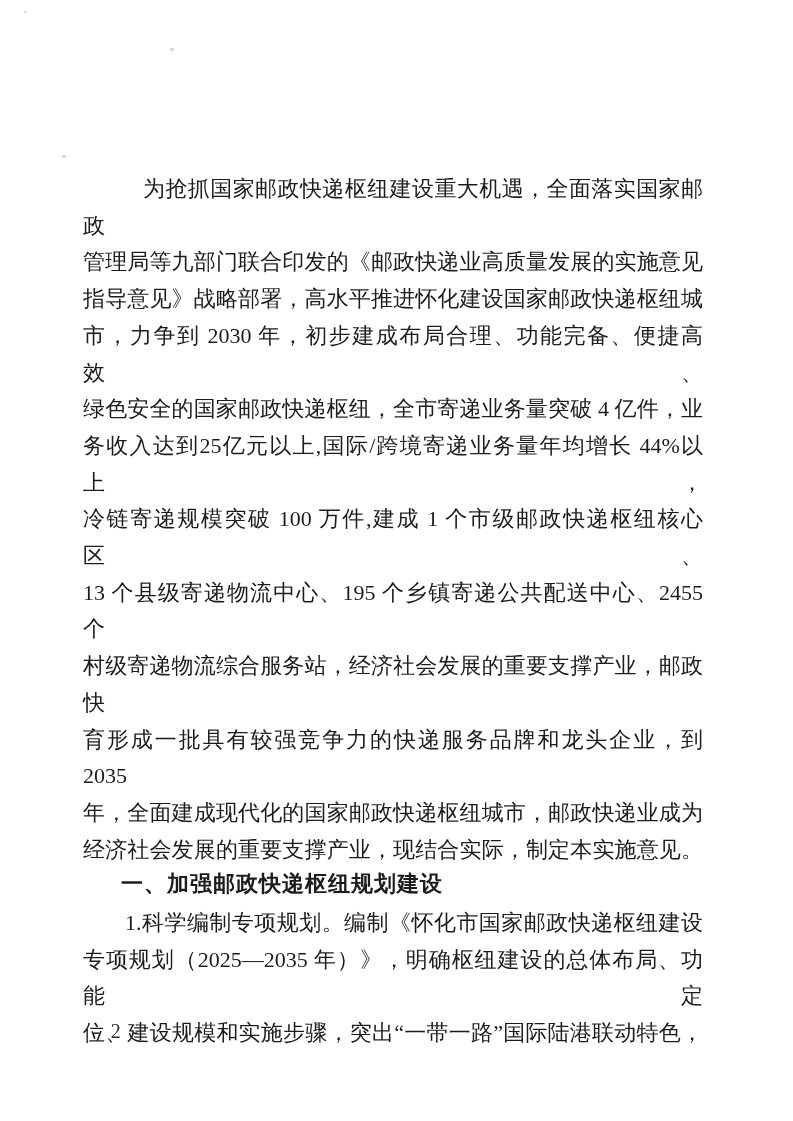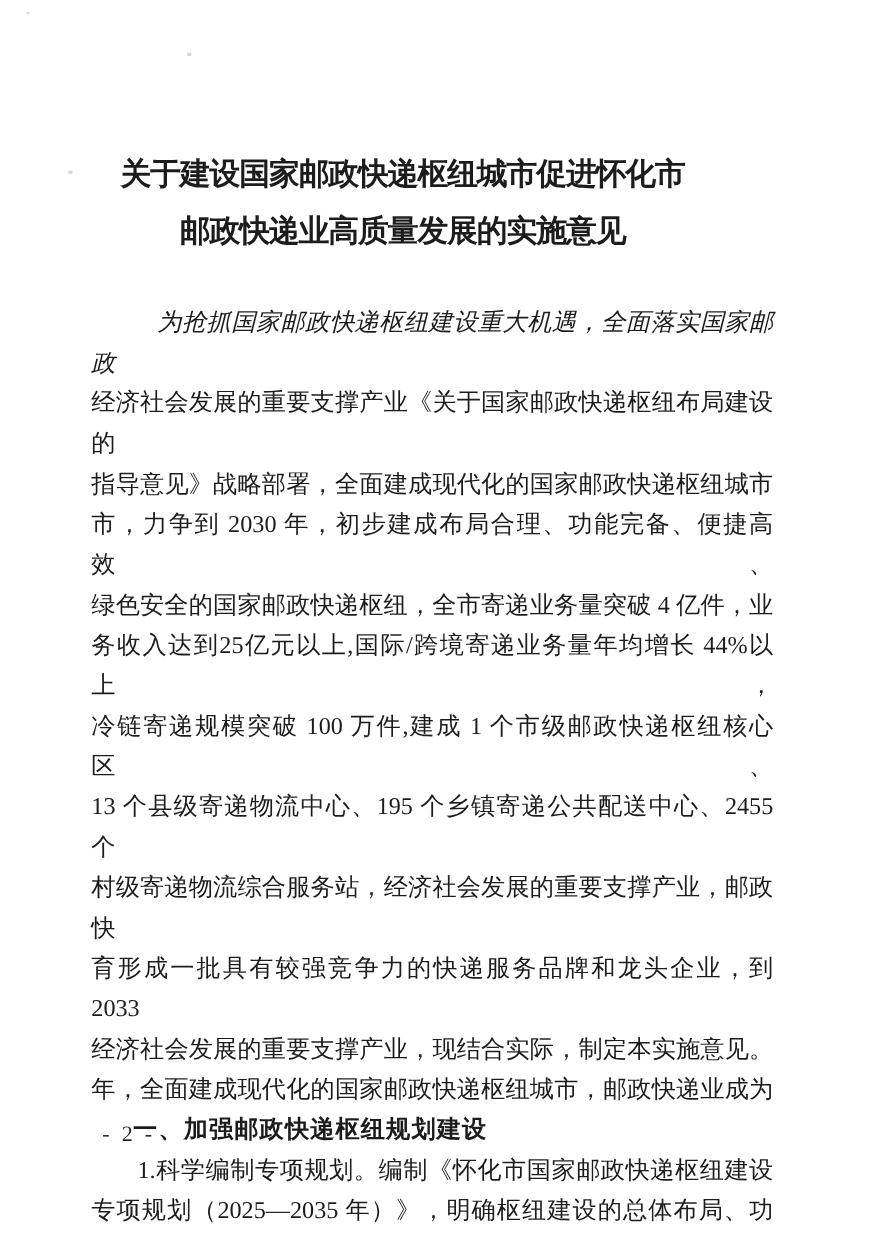--- a/index.html
+++ b/index.html
@@ -42,24 +42,24 @@
     margin-top:38px;
     font-size:22px;
     line-height:36.7px;
   }
   .line{
     text-align:justify;
     text-align-last:justify;
     text-justify:auto;
     white-space:normal;
   }
-  .indent-p1{text-indent:60px;font-style:italic;}
+  .indent-p1{text-indent:60px;}
   .indent-p2{text-indent:42px;}
   .heading{
-    font-family:Liberation Serif, serif;
+    font-family:Liberation Mono, monospace;
     font-weight:700;
     text-indent:38px;
     text-align:center;
     text-align-last:left;
     letter-spacing:1px;
   }
   .page-number{
     position:absolute;
     left:93px;
     top:1020px;
@@ -81,38 +81,34 @@
 <body>
 
 <div class="page">
 
   <div class="speck s1"></div>
   <div class="speck s2"></div>
   <div class="speck s3"></div>
 
   <div class="content">
 
-    <h1 class="title">
-      <span class="title-line">关于建设国家邮政快递枢纽城市促进怀化市</span>
-      <span class="title-line">邮政快递业高质量发展的实施意见</span>
-    </h1>
 
     <div class="body-text">
       <div class="line indent-p1">为抢抓国家邮政快递枢纽建设重大机遇，全面落实国家邮政</div>
-      <div class="line">经济社会发展的重要支撑产业《关于国家邮政快递枢纽布局建设的</div>
-      <div class="line">指导意见》战略部署，全面建成现代化的国家邮政快递枢纽城市</div>
+      <div class="line">管理局等九部门联合印发的《邮政快递业高质量发展的实施意见</div>
+      <div class="line">指导意见》战略部署，高水平推进怀化建设国家邮政快递枢纽城</div>
       <div class="line">市，力争到 2030 年，初步建成布局合理、功能完备、便捷高效、</div>
       <div class="line">绿色安全的国家邮政快递枢纽，全市寄递业务量突破 4 亿件，业</div>
       <div class="line">务收入达到25亿元以上,国际/跨境寄递业务量年均增长 44%以上，</div>
       <div class="line">冷链寄递规模突破 100 万件,建成 1 个市级邮政快递枢纽核心区、</div>
       <div class="line">13 个县级寄递物流中心、195 个乡镇寄递公共配送中心、2455 个</div>
       <div class="line">村级寄递物流综合服务站，经济社会发展的重要支撑产业，邮政快</div>
-      <div class="line">育形成一批具有较强竞争力的快递服务品牌和龙头企业，到 2033</div>
+      <div class="line">育形成一批具有较强竞争力的快递服务品牌和龙头企业，到 2035</div>
+      <div class="line">年，全面建成现代化的国家邮政快递枢纽城市，邮政快递业成为</div>
       <div class="line">经济社会发展的重要支撑产业，现结合实际，制定本实施意见。</div>
-      <div class="line">年，全面建成现代化的国家邮政快递枢纽城市，邮政快递业成为</div>
 
       <div class="line heading">一、加强邮政快递枢纽规划建设</div>
 
       <div class="line indent-p2">1.科学编制专项规划。编制《怀化市国家邮政快递枢纽建设</div>
       <div class="line">专项规划（2025—2035 年）》，明确枢纽建设的总体布局、功能定</div>
       <div class="line">位、建设规模和实施步骤，突出“一带一路”国际陆港联动特色，</div>
 
     </div>
 
   </div>

